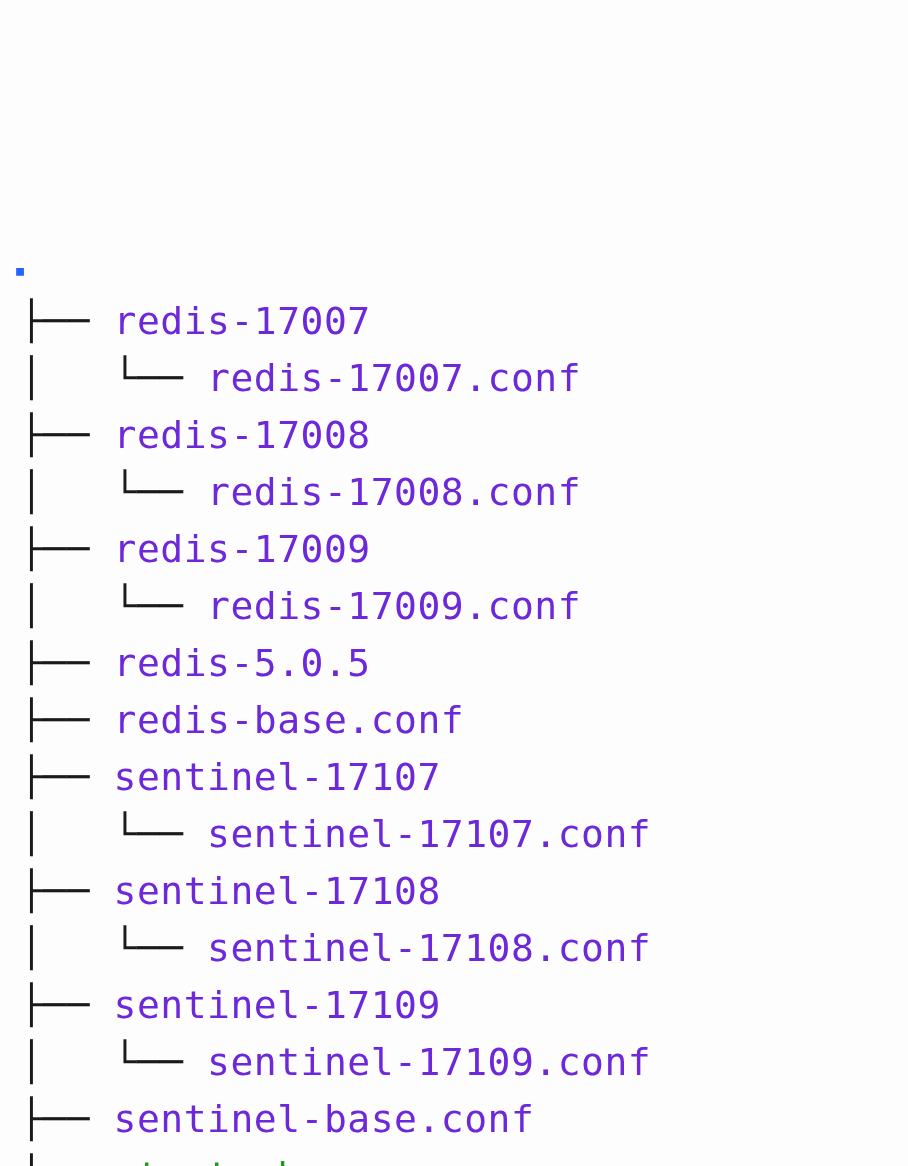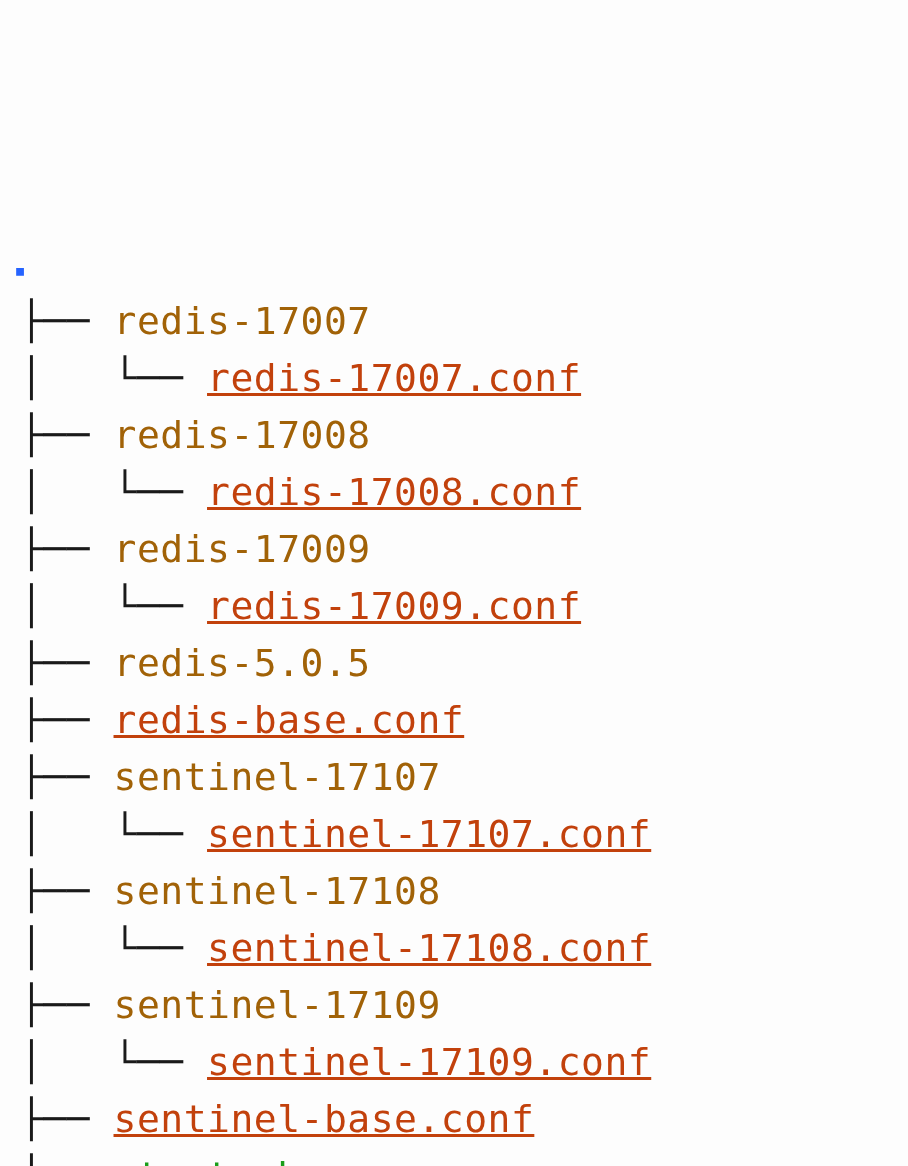--- a/index.html
+++ b/index.html
@@ -28,25 +28,24 @@
       letter-spacing: 0.5px;
     }
     .line {
       display: block;
     }
     .branch {
       color: #1a1a1a;
       font-weight: 400;
     }
     .dir {
-      color: #a16207;
+      color: #6d28d9;
     }
     .file {
-      color: #c2410c;
-      text-decoration: underline;
+      color: #6d28d9;
     }
     .exec {
       color: #1a9e1a;
     }
   </style>
 </head>
 <body>
 
 
 

